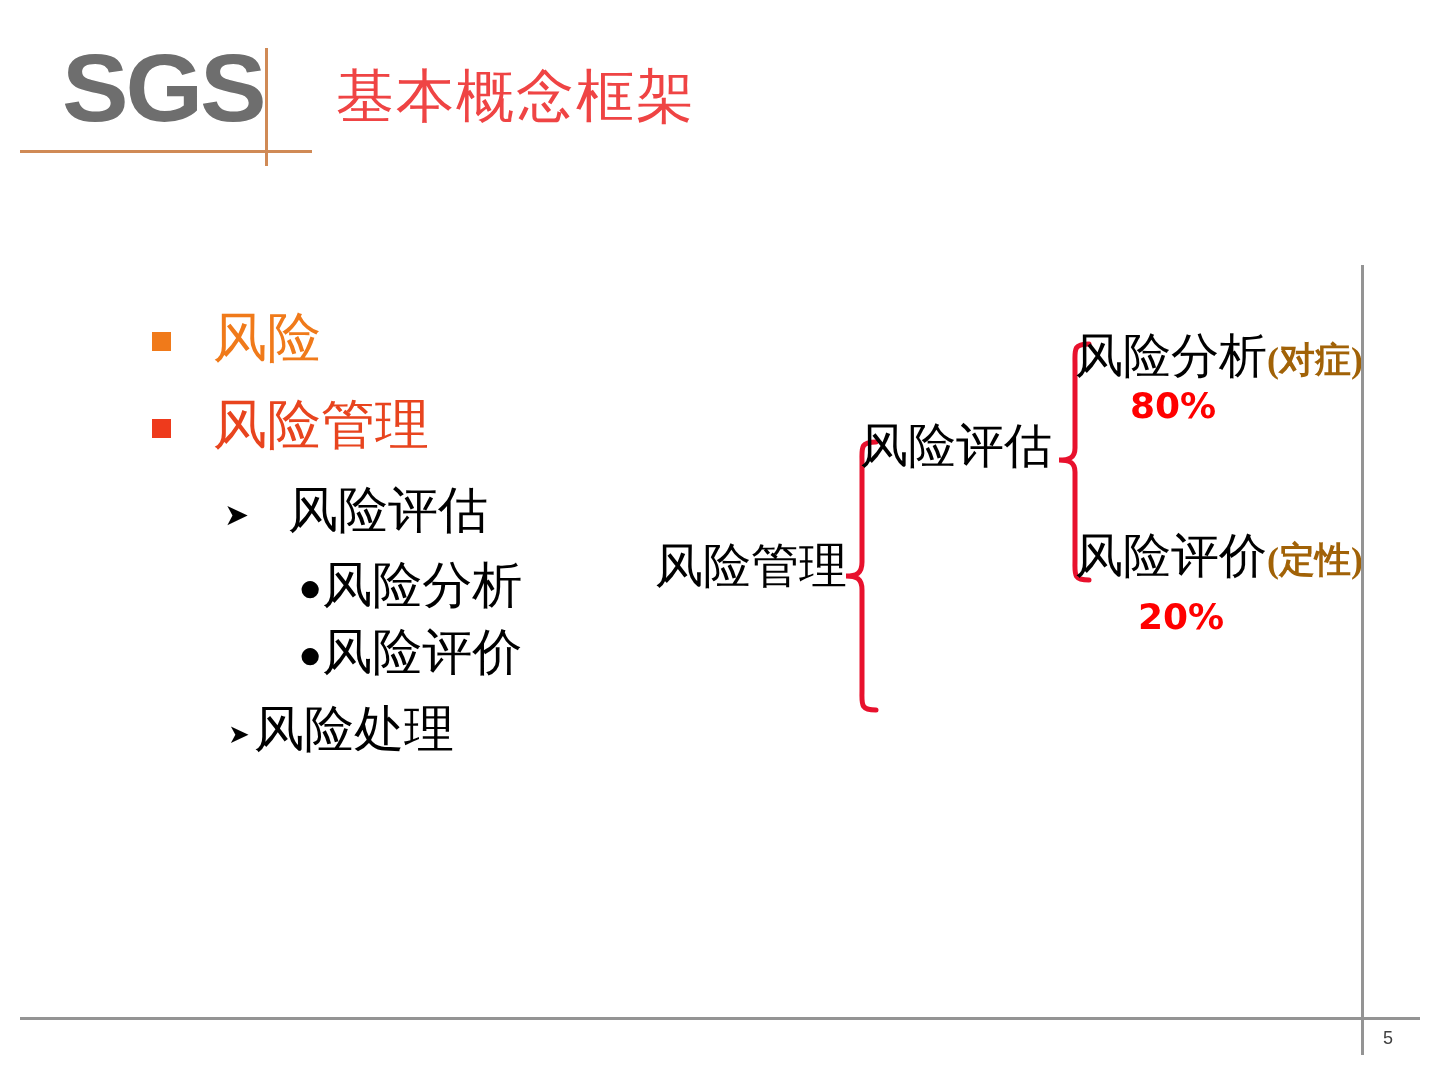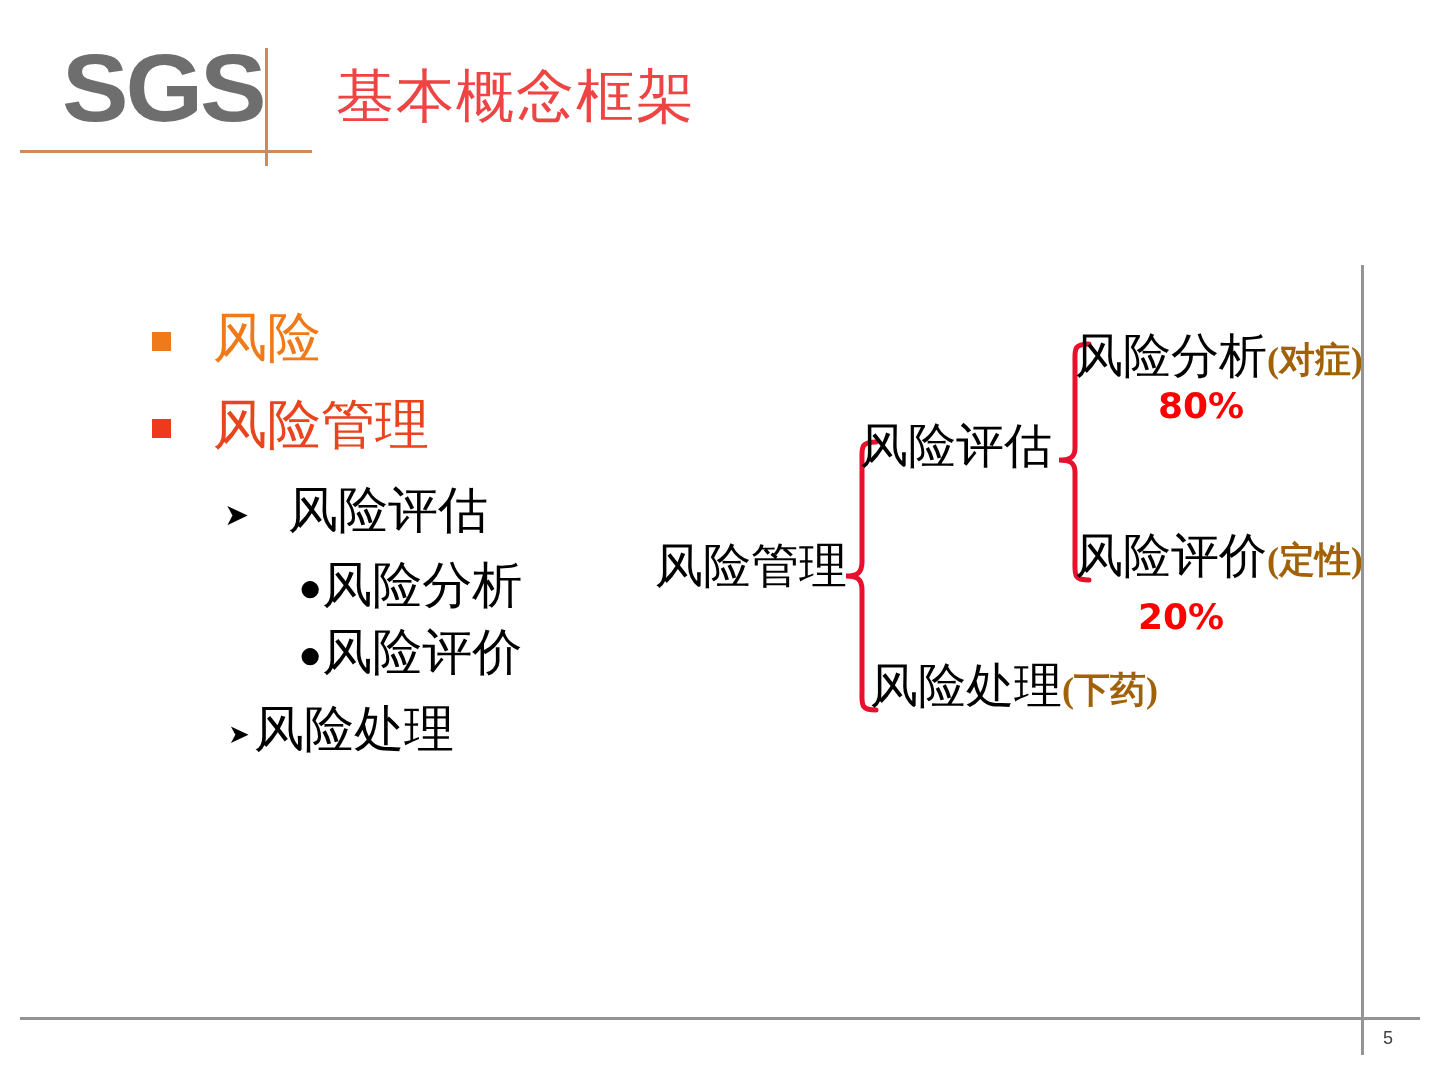--- a/index.html
+++ b/index.html
@@ -186,21 +186,21 @@
   .brace {
     position: absolute;
   }
 
   
   #node-risk-management { left: 25px;  top: 292px; }
   #node-risk-assessment { left: 230px; top: 172px; }
   #node-risk-treatment  { left: 240px; top: 412px; }
   #node-risk-analysis   { left: 445px; top: 82px;  }
   #node-risk-evaluation { left: 445px; top: 282px; }
-  #pct-80 { left: 528px; top: 135px; }
+  #pct-80 { left: 500px; top: 135px; }
   #pct-20 { left: 508px; top: 346px; }
 
   #brace-1 { left: 212px; top: 186px; }
   #brace-2 { left: 425px; top: 88px;  }
 
   
   #vline {
     position: absolute;
     left: 1361px;
     top: 265px;
@@ -285,23 +285,20 @@
     </svg>
 
     <div class="node" id="node-risk-management">
       <span>风险管理</span>
     </div>
 
     <div class="node" id="node-risk-assessment">
       <span>风险评估</span>
     </div>
 
-    <div class="node" id="node-risk-treatment">
-      <span>风险处理</span><span class="qual">(下药)</span>
-    </div>
 
     <div class="node" id="node-risk-analysis">
       <span>风险分析</span><span class="qual">(对症)</span>
     </div>
     <div class="pct" id="pct-80">80%</div>
 
     <div class="node" id="node-risk-evaluation">
       <span>风险评价</span><span class="qual">(定性)</span>
     </div>
     <div class="pct" id="pct-20">20%</div>

